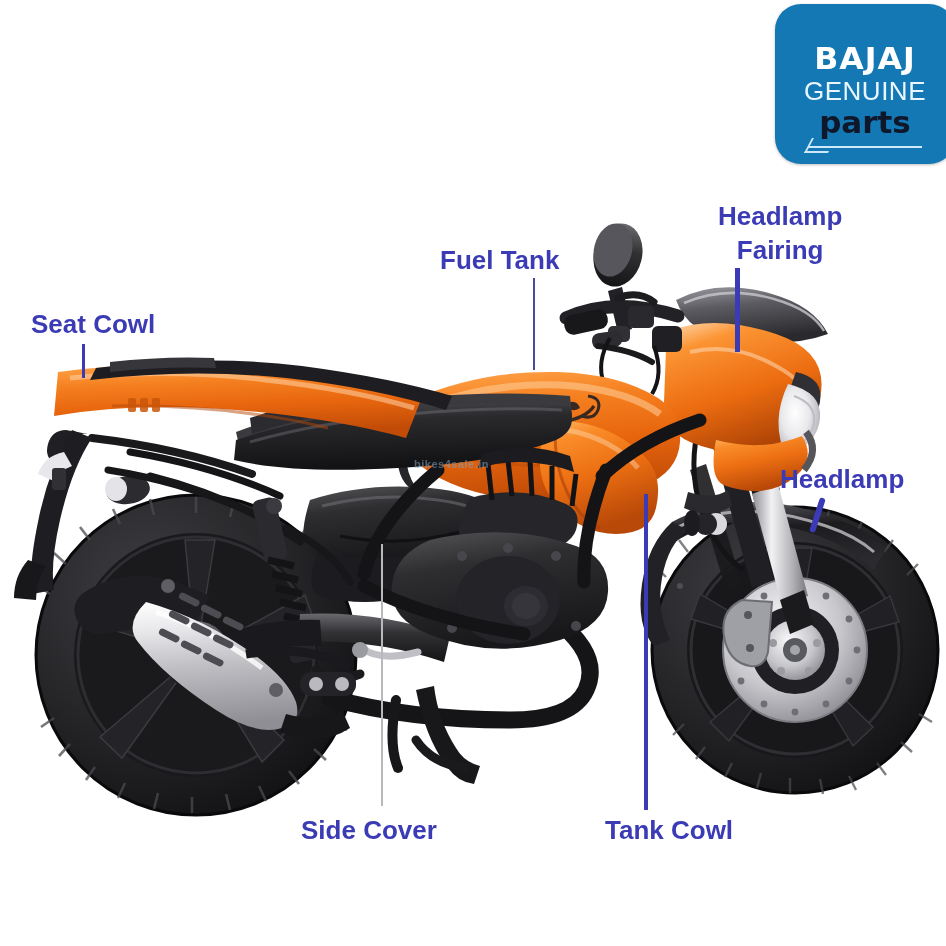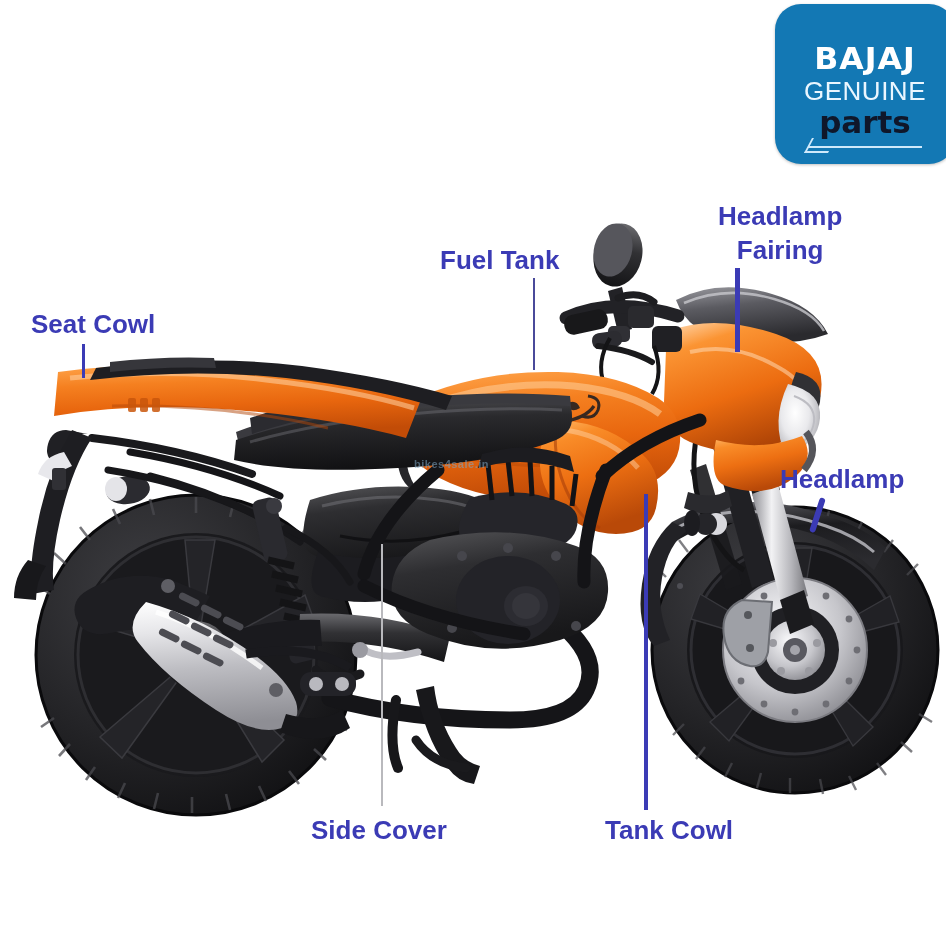--- a/index.html
+++ b/index.html
@@ -532,19 +532,19 @@
 
   <div class="lbl two" style="left:718px;top:200px;">
     <div>Headlamp</div>
     <div>Fairing</div>
   </div>
   <div class="lead" style="left:735px;top:268px;width:5px;height:84px;"></div>
 
   <div class="lbl" style="left:780px;top:463px;">Headlamp</div>
   <div class="lead" style="left:820px;top:498px;width:6px;height:36px;transform:rotate(18deg);transform-origin:top center;border-radius:3px;"></div>
 
-  <div class="lbl" style="left:311px;top:814px;text-align:center;">Side Cover</div>
+  <div class="lbl" style="left:301px;top:814px;text-align:center;">Side Cover</div>
   <div class="lead thin" style="left:381px;top:544px;width:2px;height:262px;"></div>
 
   <div class="lbl" style="left:605px;top:814px;">Tank Cowl</div>
   <div class="lead" style="left:644px;top:494px;width:4px;height:316px;"></div>
 
 </div>
 
 </body></html>

